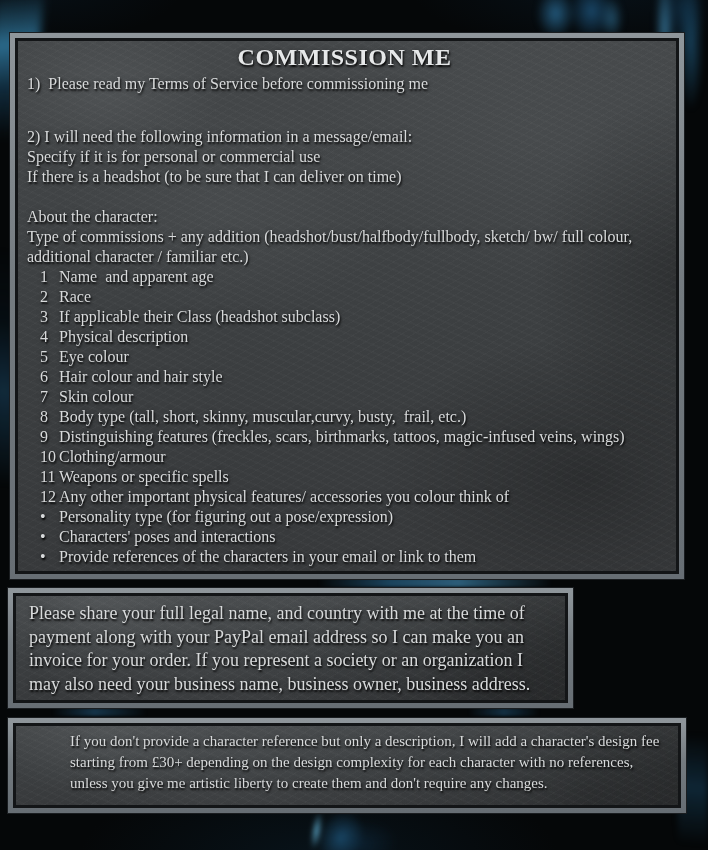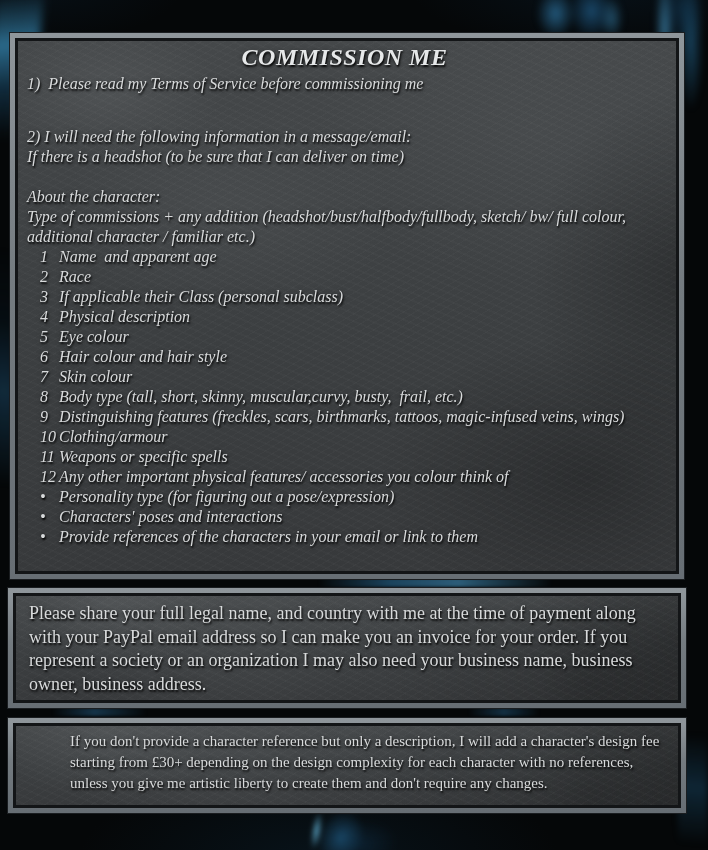--- a/index.html
+++ b/index.html
@@ -60,24 +60,24 @@
       radial-gradient(240px 150px at 32% 32%, rgba(150,155,158,.09), transparent 70%),
       radial-gradient(320px 210px at 78% 18%, rgba(140,146,150,.07), transparent 70%),
       radial-gradient(280px 190px at 86% 82%, rgba(0,0,0,.24), transparent 75%),
       radial-gradient(210px 270px at 100% 45%, rgba(0,0,0,.26), transparent 70%),
       linear-gradient(180deg,#45484a,#3c3f41 55%,#37393b);
     background-clip:padding-box;
     color:#d8dadb;
     text-shadow:1px 2px 2px rgba(0,0,0,.9), 0 0 5px rgba(0,0,0,.35);
   }
   #main-panel{left:10px;top:33px;width:674px;height:546px;}
-  #payment-panel{left:8px;top:588px;width:678px;height:120px;}
+  #payment-panel{left:8px;top:588px;width:565px;height:120px;}
   #design-fee-panel{left:8px;top:718px;width:678px;height:95px;}
 
-  .p1-content{padding:5px 17px 0 12px;font-size:16px;line-height:20px;font-style:italic;}
+  .p1-content{padding:5px 17px 0 12px;font-size:16px;line-height:20px;}
   .panel-title{font-size:24px;line-height:27px;font-weight:bold;text-align:center;
     letter-spacing:.5px;color:#e6e8e9;margin:1px 0 3px;}
   .line{white-space:pre-wrap;}
   .info-heading{margin-top:33px;}
   .about-heading{margin-top:20px;}
   .char-list{margin-left:13px;}
   .li{display:flex;}
   .li .n{flex:0 0 19px;}
   .li .t{white-space:pre-wrap;}
   .p2-content{padding:9px 18px 0 16px;font-size:18px;line-height:23.5px;}
@@ -96,35 +96,36 @@
   <div class="wisp" id="streak-panel-gap-2a"></div>
   <div class="wisp" id="streak-panel-gap-2b"></div>
   <div class="wisp" id="wisp-bottom-flame"></div>
   <div class="wisp" id="wisp-bottom-right"></div>
 
   <div class="panel" id="main-panel">
     <div class="p1-content">
       <div class="panel-title">COMMISSION ME</div>
       <div class="line">1)  Please read my Terms of Service before commissioning me</div>
       <div class="line info-heading">2) I will need the following information in a message/email:</div>
+      <div class="line">Specify if it is for personal or commercial use</div>
       <div class="line">If there is a headshot (to be sure that I can deliver on time)</div>
       <div class="line about-heading">About the character:</div>
       <div class="line">Type of commissions + any addition (headshot/bust/halfbody/fullbody, sketch/ bw/ full colour, additional character / familiar etc.)</div>
       <div class="char-list">
         <div class="li">
             <span class="n">1</span>
             <span class="t">Name  and apparent age</span>
           </div>
         <div class="li">
             <span class="n">2</span>
             <span class="t">Race</span>
           </div>
         <div class="li">
             <span class="n">3</span>
-            <span class="t">If applicable their Class (personal subclass)</span>
+            <span class="t">If applicable their Class (headshot subclass)</span>
           </div>
         <div class="li">
             <span class="n">4</span>
             <span class="t">Physical description</span>
           </div>
         <div class="li">
             <span class="n">5</span>
             <span class="t">Eye colour</span>
           </div>
         <div class="li">

